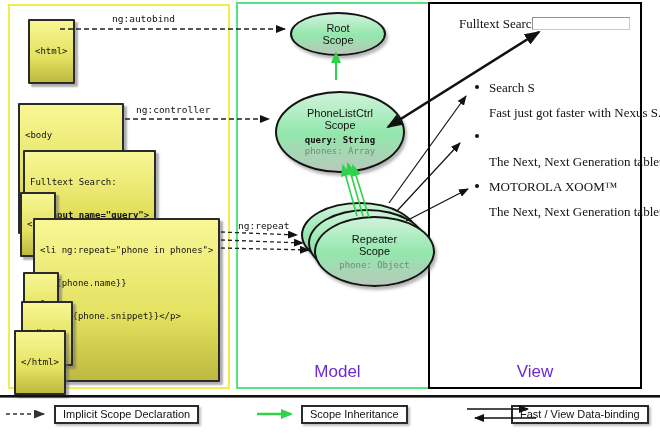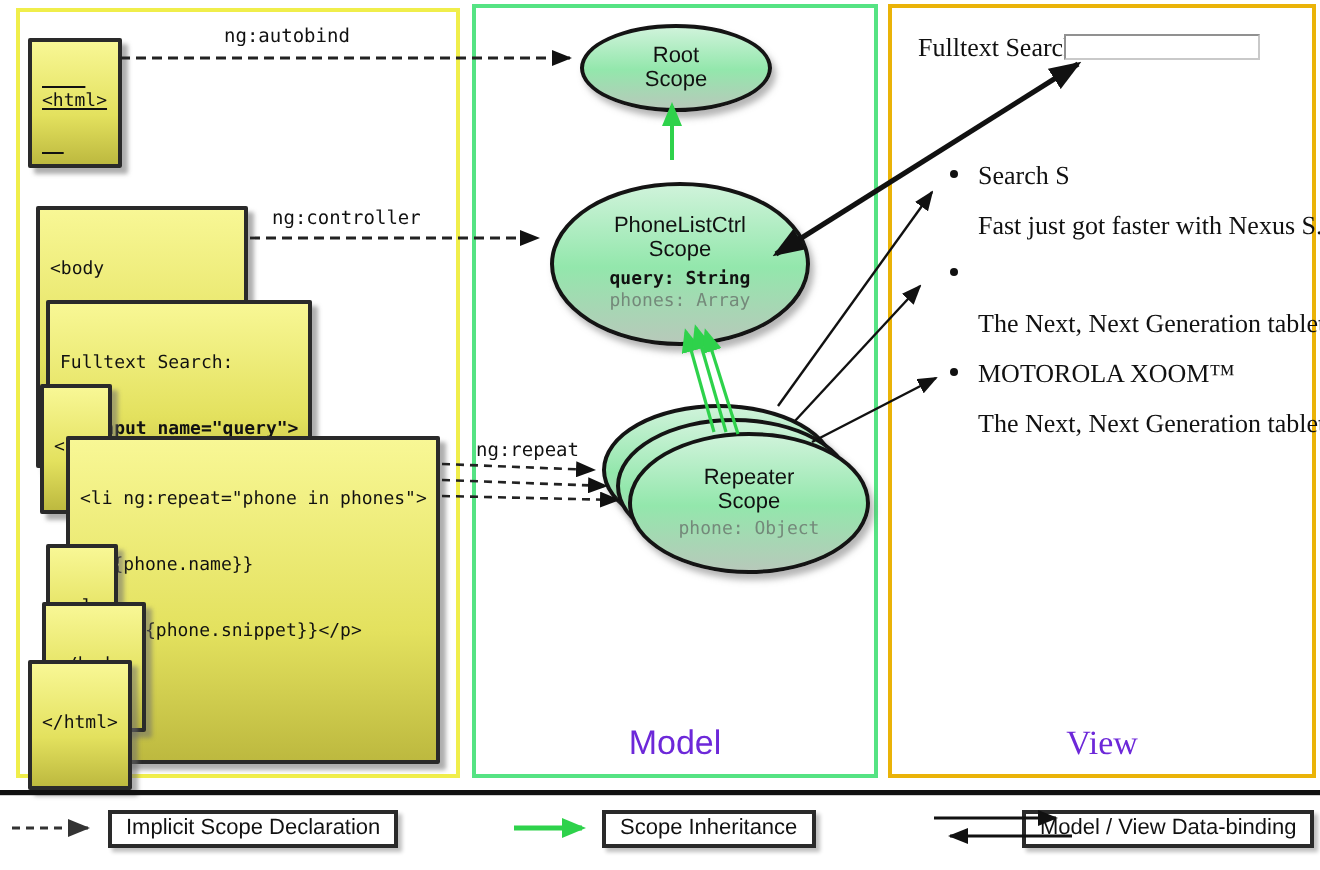--- a/index.html
+++ b/index.html
@@ -3,21 +3,21 @@
 <meta charset="utf-8">
 <style>
   html,body{margin:0;padding:0;background:#fff;}
   #canvas{position:relative;width:660px;height:435px;background:#fff;overflow:hidden;
           font-family:"Liberation Sans",sans-serif;}
   .col{position:absolute;background:#fff;}
   .col-label{position:absolute;left:0;right:0;bottom:5px;text-align:center;
              font-size:17px;color:#6d28d9;}
   #col-template{left:8px;top:4px;width:218px;height:381px;border:2px solid #f0ee4b;}
   #col-model{left:236px;top:2px;width:199px;height:383px;border:2px solid #55e383;}
-  #col-view{left:444px;top:2px;width:210px;height:383px;border:2px solid #eab308;font-family:Liberation Serif, serif;}
+  #col-view{left:428px;top:2px;width:210px;height:383px;border:2px solid #000000;}
 
   .code-box{position:absolute;font-family:"DejaVu Sans Mono",monospace;font-size:9px;
             line-height:11px;color:#111;white-space:pre;padding:3px 5px;
             background:linear-gradient(180deg,#f8f795 0%,#e3e15e 60%,#bdb93f 100%);
             border:2px solid #2a2a2a;border-radius:1px;
             box-shadow:3px 3px 2px rgba(110,110,110,0.55);z-index:3;}
   .code-box .b{font-weight:bold;}
 
   .edge-label{position:absolute;font-family:"DejaVu Sans Mono",monospace;font-size:9.5px;
               color:#111;z-index:4;}
@@ -53,21 +53,21 @@
   <div class="col" id="col-template">
     <div class="col-label">Template</div>
   </div>
   <div class="col" id="col-model">
     <div class="col-label">Model</div>
   </div>
   <div class="col" id="col-view">
     <div class="col-label">View</div>
   </div>
 
-  <div class="code-box" style="left:14px;top:19px;text-decoration:underline;">
+  <div class="code-box" style="left:28px;top:19px;">
     <div>&lt;html&gt;</div>
   </div>
 
   <div class="code-box" style="left:18px;top:103px;">
     <div>&lt;body</div>
     <div> ng:controller=</div>
     <div> "PhoneListCtrl"&gt;</div>
   </div>
 
   <div class="code-box" style="left:23px;top:150px;">
@@ -170,15 +170,15 @@
 
     <rect x="0" y="395" width="660" height="2.6" fill="#111"></rect>
     <line x1="6" y1="414" x2="44" y2="414" stroke="#333" stroke-width="1.6" stroke-dasharray="4,3" marker-end="url(#ah-gray)"></line>
     <line x1="257" y1="414" x2="291" y2="414" stroke="#2ed24b" stroke-width="2.4" marker-end="url(#ah-green)"></line>
     <line x1="467" y1="409" x2="528" y2="409" stroke="#111" stroke-width="1.6" marker-end="url(#ah-black)"></line>
     <line x1="536" y1="418" x2="475" y2="418" stroke="#111" stroke-width="1.6" marker-end="url(#ah-black)"></line>
   </svg>
 
   <div class="legend-box" style="left:54px;">Implicit Scope Declaration</div>
   <div class="legend-box" style="left:301px;">Scope Inheritance</div>
-  <div class="legend-box" style="left:511px;">Model / View Data-binding</div>
+  <div class="legend-box" style="left:511px;">Fast / View Data-binding</div>
 
 </div>
 
 </body></html>

